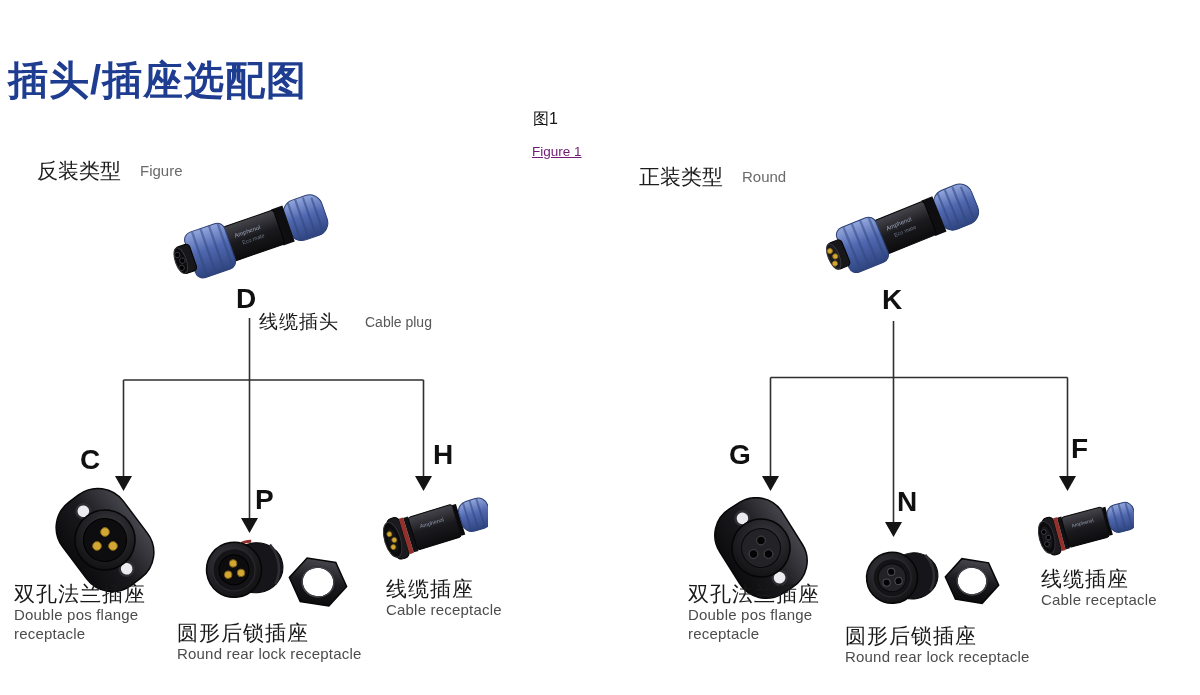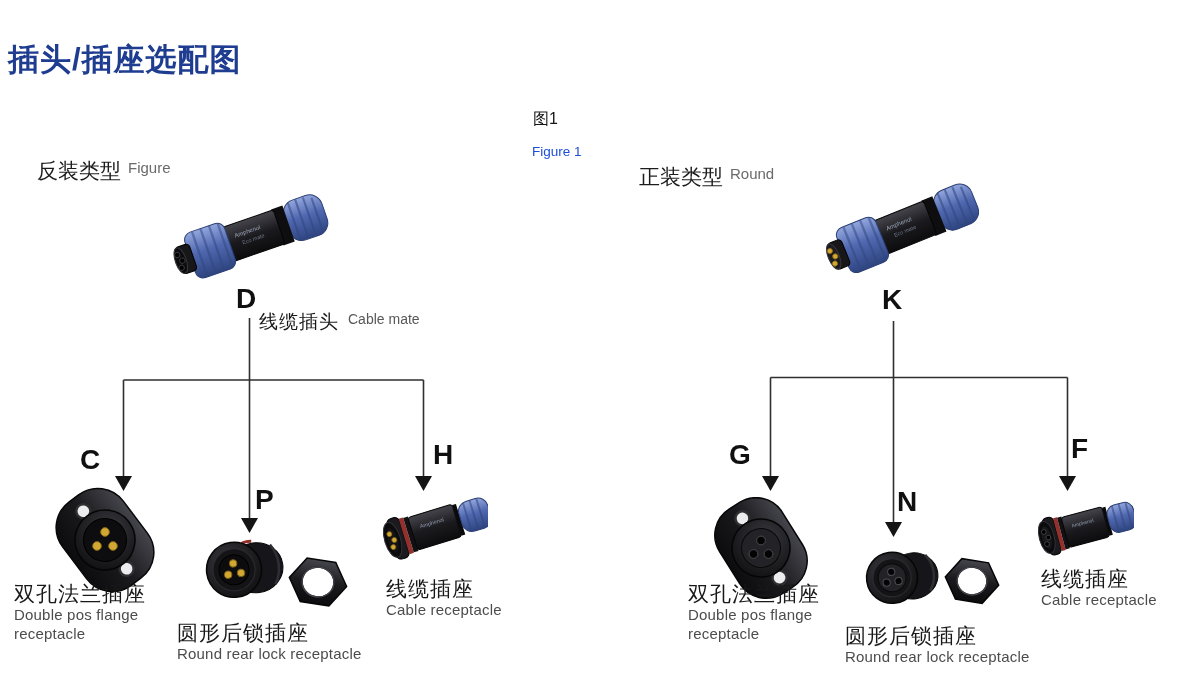--- a/index.html
+++ b/index.html
@@ -1,33 +1,33 @@
 <!DOCTYPE html>
 <html><head>
 <meta charset="utf-8">
 <style>
   html,body{margin:0;padding:0;background:#fff;}
   #stage{position:relative;width:1200px;height:695px;background:#ffffff;overflow:hidden;
          font-family:"Liberation Sans","DejaVu Sans",sans-serif;}
   .abs{position:absolute;}
   
-  .title-cn{left:8px;top:44px;font-size:31px;font-weight:bold;color:#1e3c90;letter-spacing:1px;line-height:1;}
+  .title-cn{left:8px;top:60px;font-size:40px;font-weight:bold;color:#1e3c90;letter-spacing:1px;line-height:1;}
   .title-en{left:8px;top:98px;font-size:23px;font-weight:bold;color:#1e4fa3;line-height:1;}
   .fig-cn{left:533px;top:111px;font-size:16px;color:#161616;line-height:1;}
-  .fig-en{left:532px;top:145px;font-size:13.5px;color:#1d4ed8;line-height:1;}
-  
-  .sec{display:flex;align-items:flex-start;gap:7px;}
+  .fig-en{left:532px;top:145px;font-size:13.5px;color:#701a75;line-height:1;text-decoration:underline;}
+  
+  .sec{display:flex;align-items:center;gap:19px;}
   .sec .cn{font-size:21px;color:#1c1c1c;line-height:1;}
   .sec .en{font-size:15px;color:#6a6a6a;line-height:1;}
   
   .letter{font-size:28px;font-weight:bold;color:#101010;line-height:1;}
   
   .cap .cn{font-size:21px;color:#181818;line-height:1;letter-spacing:1px;}
   .cap .en{font-size:15px;color:#4c4c4c;line-height:1.05;margin-top:3px;letter-spacing:.2px;}
-  .plugcap{display:flex;align-items:flex-start;gap:9px;}
+  .plugcap{display:flex;align-items:center;gap:26px;}
   .plugcap .cn{font-size:19px;color:#181818;letter-spacing:1px;line-height:1;}
   .plugcap .en{font-size:14px;color:#585858;line-height:1;}
   svg{display:block;}
   #treelines{left:0;top:0;pointer-events:none;}
 </style>
 </head>
 <body>
 
 <div id="stage">
 
@@ -92,21 +92,21 @@
       <ellipse cx="4" cy="0" rx="5.5" ry="13.5" fill="#0c0c0e" stroke="#36363c" stroke-width="1"></ellipse>
       <circle cx="2.5" cy="-6.5" r="2.7" fill="#000" stroke="#43434a" stroke-width=".8"></circle>
       <circle cx="5.5" cy="0.5" r="2.7" fill="#000" stroke="#43434a" stroke-width=".8"></circle>
       <circle cx="2.5" cy="7" r="2.7" fill="#000" stroke="#43434a" stroke-width=".8"></circle>
     </g>
   </svg>
 
   <div class="abs letter" style="left:236px;top:285px;">D</div>
   <div class="abs plugcap" style="left:259px;top:312px;">
     <span class="cn">线缆插头</span>
-    <span class="en">Cable mate</span>
+    <span class="en">Cable plug</span>
   </div>
 
   <div class="abs letter" style="left:80px;top:446px;">C</div>
 
   <svg class="abs" style="left:44px;top:486px;" width="122" height="110" viewBox="0 0 122 110">
     <g transform="translate(61,54) rotate(53)">
       <rect x="-52" y="-38" width="104" height="76" rx="32" fill="url(#gBlack)" stroke="#070708" stroke-width="1.5"></rect>
       <circle cx="-36" cy="0" r="7" fill="#ececee" stroke="#2f2f33" stroke-width="2.4"></circle>
       <circle cx="36" cy="0" r="7" fill="#ececee" stroke="#2f2f33" stroke-width="2.4"></circle>
       <circle cx="0" cy="0" r="30" fill="url(#gFace)" stroke="#050506" stroke-width="1.5"></circle>

